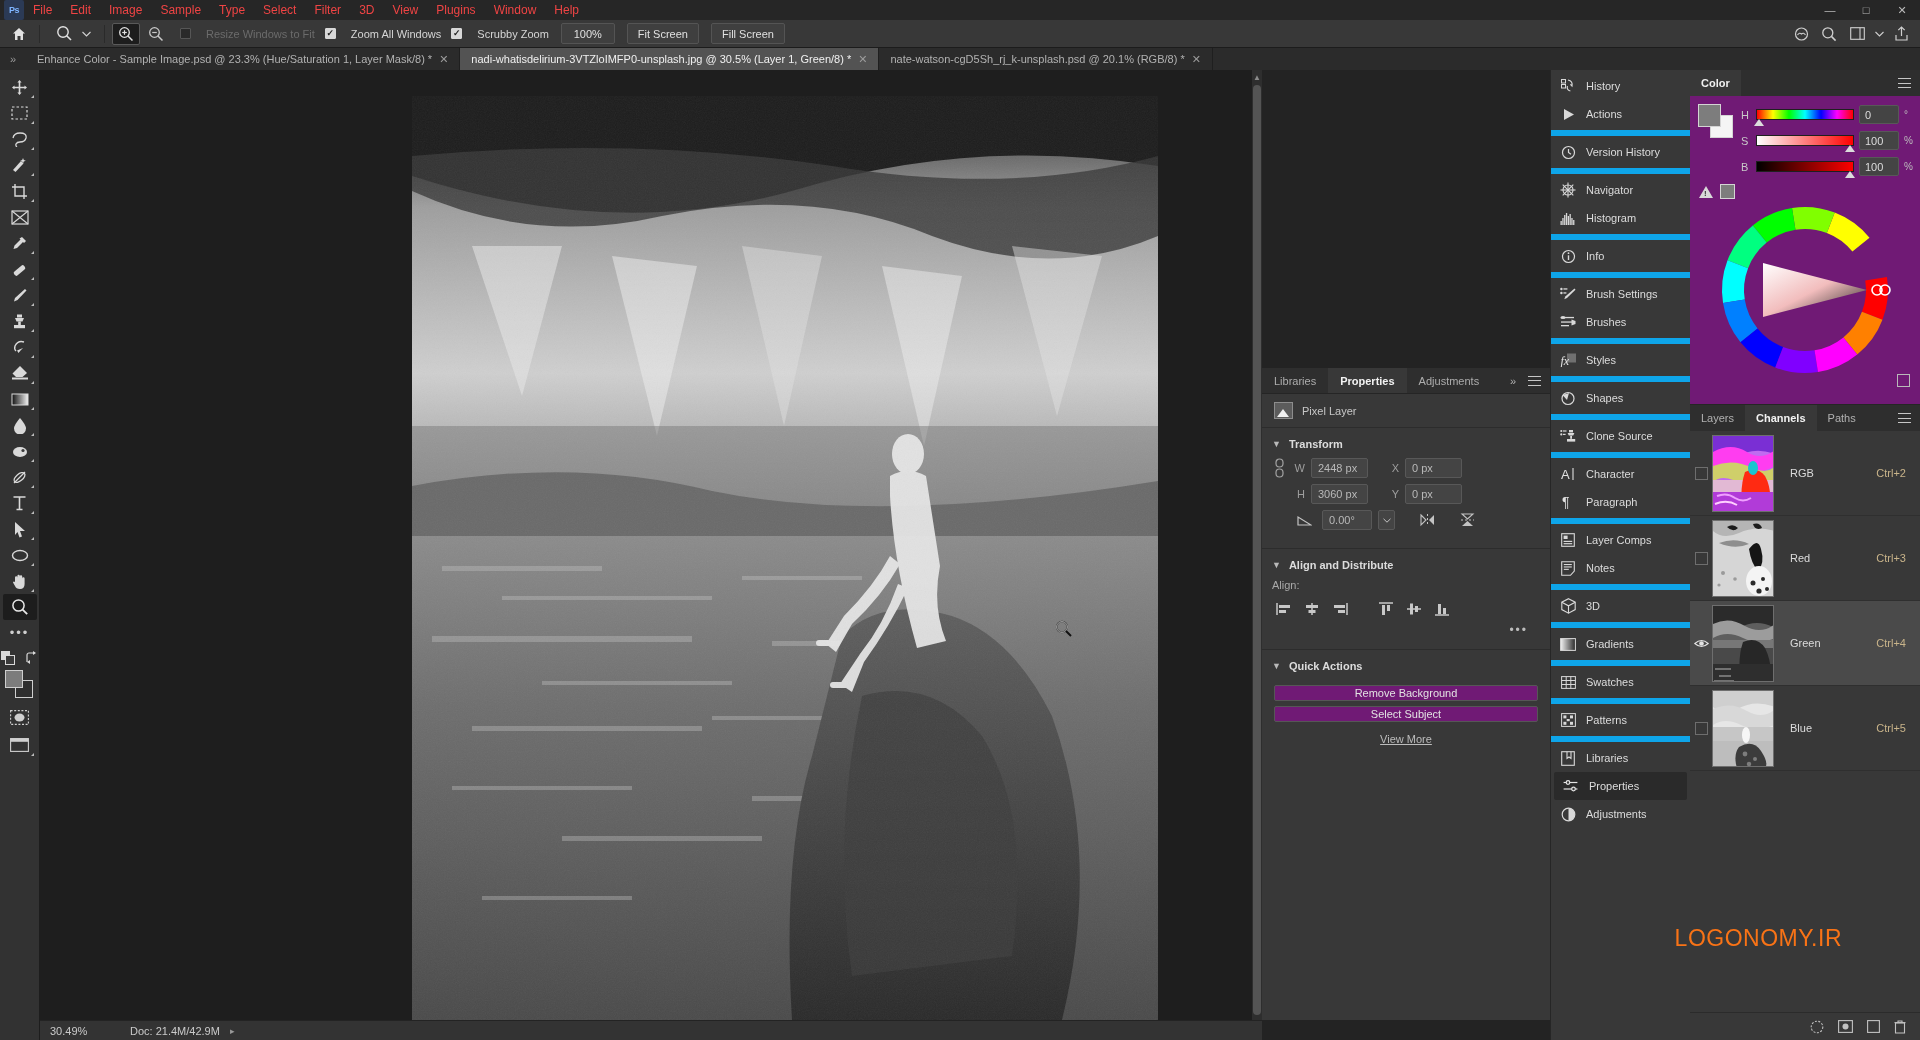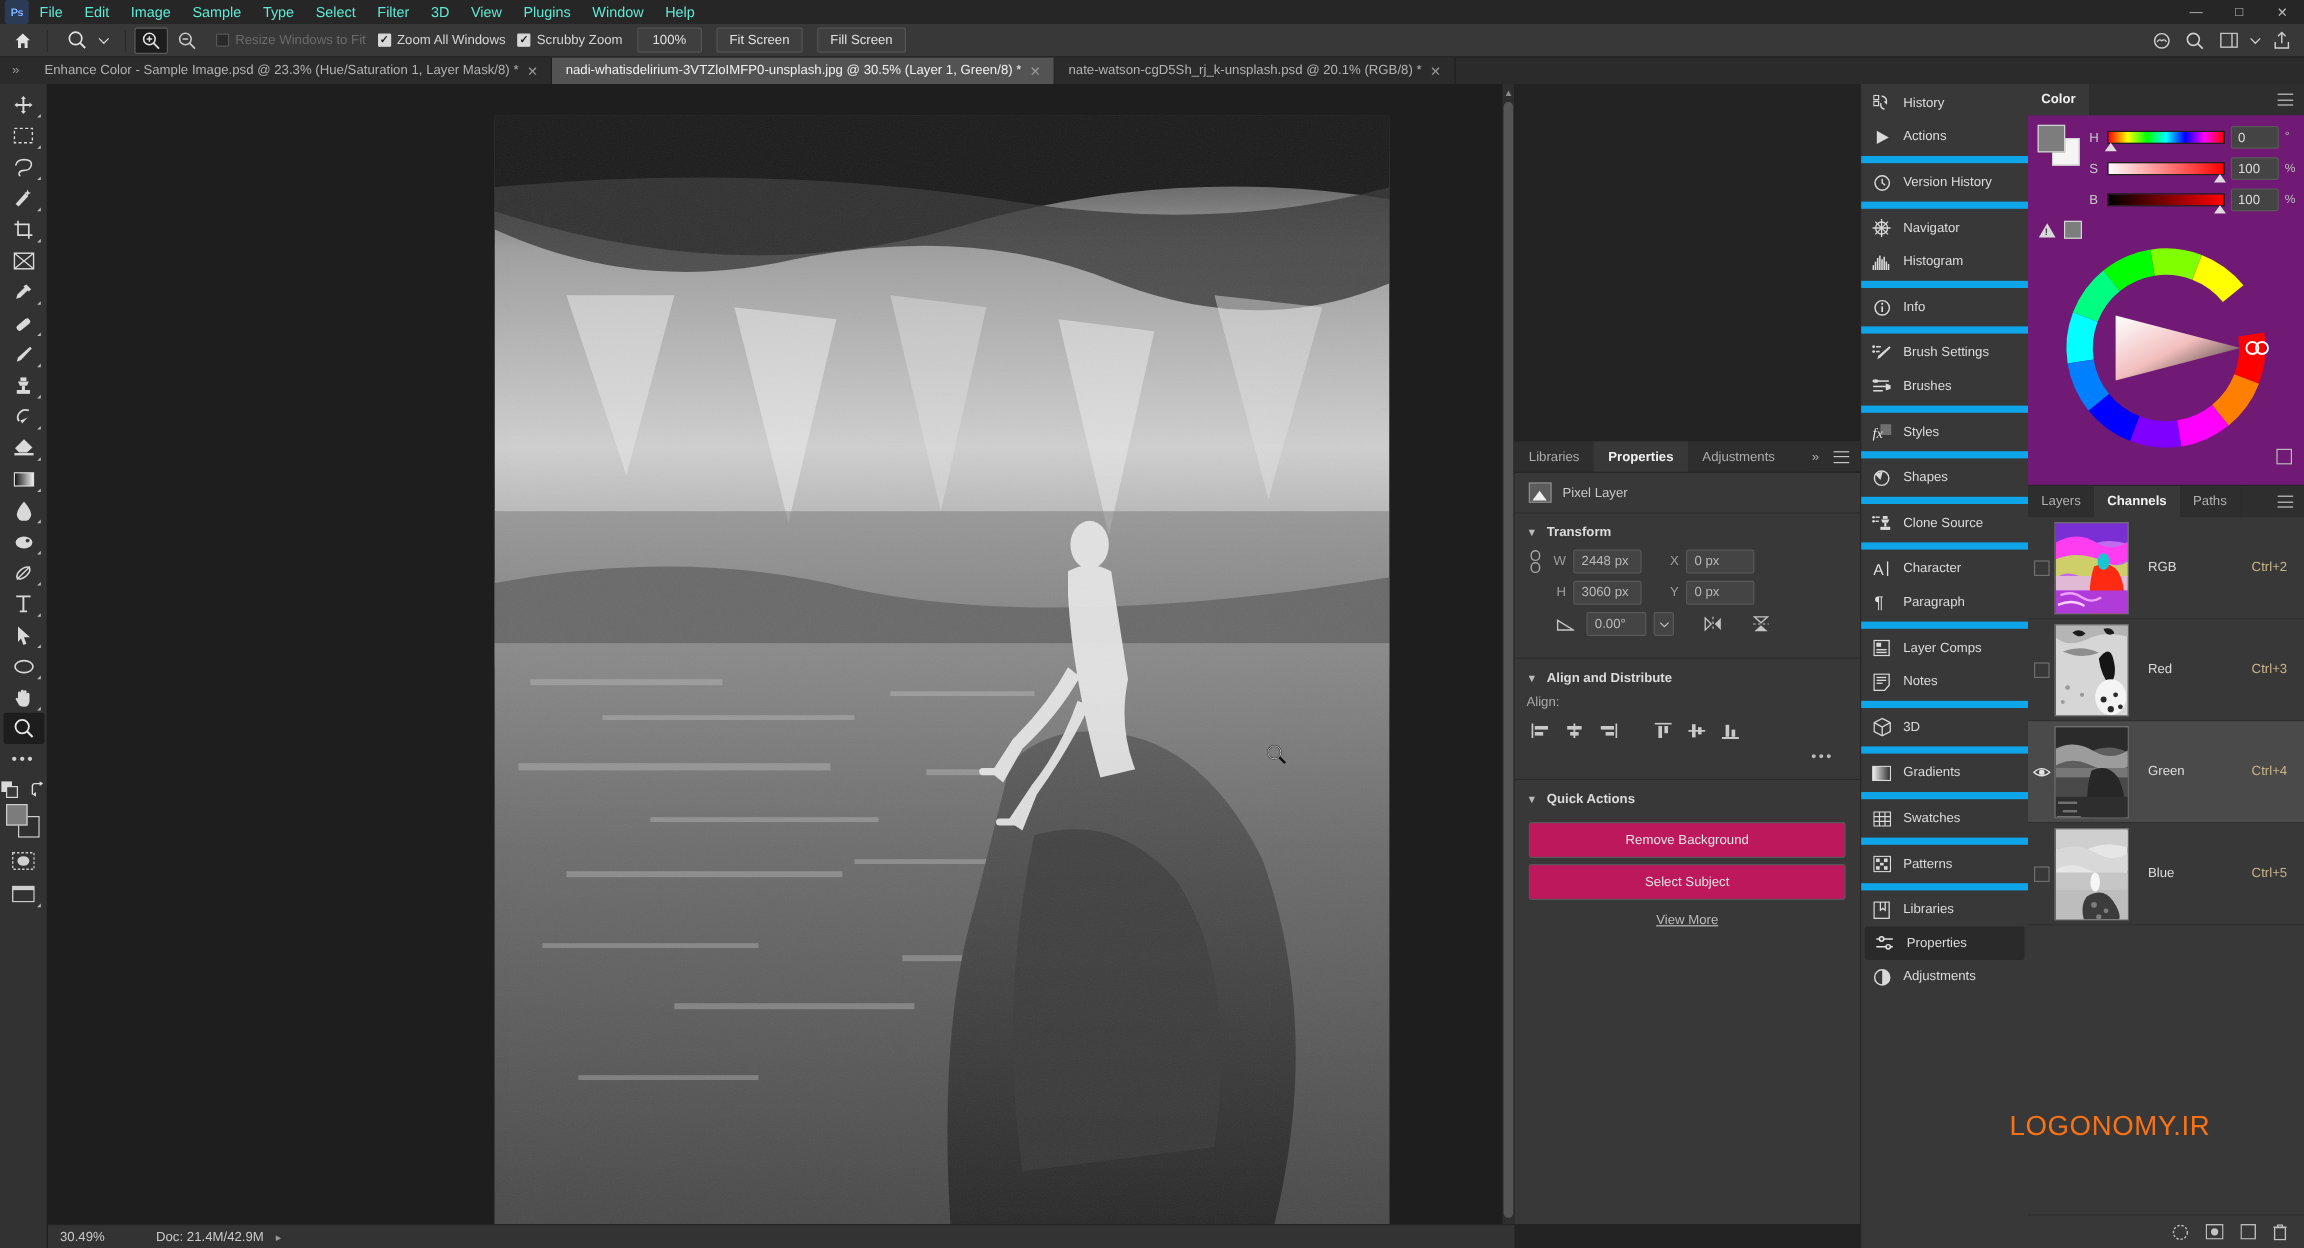--- a/index.html
+++ b/index.html
@@ -11,37 +11,37 @@
     -webkit-font-smoothing:antialiased;
   }
   .app{ position:relative; width:1920px; height:1040px; background:#232323; }
 
   
   .menubar{ position:absolute; left:0; top:0; width:1920px; height:20px;
             background:#262626; display:flex; align-items:center; }
   .ps-logo{ width:20px; height:20px; margin-left:4px; background:#2b3a55;
             border-radius:2px; display:flex; align-items:center; justify-content:center;
             color:#7fb5ff; font-size:9px; font-weight:bold; letter-spacing:-.5px;}
-  .menubar .mi{ font-size:12px; color:#5eead4; padding:2px 9px; cursor:default; }
+  .menubar .mi{ font-size:12px; color:#ef4444; padding:2px 9px; cursor:default; }
   .menubar .winbtns{ margin-left:auto; display:flex; }
   .menubar .winbtn{ width:36px; height:20px; display:flex; align-items:center;
                     justify-content:center; font-size:11px; color:#bbb; }
 
   
   .optionsbar{ position:absolute; left:0; top:20px; width:1920px; height:28px;
                background:#383838; border-bottom:1px solid #1c1c1c;
                display:flex; align-items:center; padding-left:6px; gap:2px; }
   .opt-icon{ width:26px; height:22px; display:flex; align-items:center; justify-content:center;
              color:#d2d2d2; }
   .opt-tool{ display:flex; align-items:center; gap:2px; padding:0 4px; }
   .opt-sep{ width:1px; height:18px; background:#2a2a2a; margin:0 5px; }
   .opt-btnbox{ width:28px;height:22px;display:flex;align-items:center;justify-content:center;
                border:1px solid transparent;}
   .opt-btnbox.active{ background:#1d1d1d; border:1px solid #5a5a5a; border-radius:2px;}
-  .chk{ display:flex; align-items:center; gap:5px; font-size:11px; color:#d5d5d5;
+  .chk{ display:flex; align-items:center; gap:15px; font-size:11px; color:#d5d5d5;
         margin-left:8px; }
   .chk .box{ width:11px;height:11px;border:1px solid #8a8a8a;background:#2a2a2a;
              border-radius:1px; display:flex;align-items:center;justify-content:center;}
   .chk.on .box{ background:#d8d8d8; border-color:#d8d8d8;}
   .chk.on .box:after{ content:"✓"; color:#1e1e1e; font-size:9px; line-height:9px; font-weight:bold;}
   .chk.dim{ color:#6b6b6b; }
   .chk.dim .box{ border-color:#565656; }
   .opt-button{ height:21px; min-width:54px; padding:0 10px; background:#3f3f3f;
                border:1px solid #545454; border-radius:2px; font-size:11px; color:#e0e0e0;
                display:flex; align-items:center; justify-content:center; margin-left:10px;}
@@ -119,21 +119,21 @@
   .flabel{ font-size:11px; color:#9e9e9e; width:13px; text-align:right;}
   .field{ width:57px; height:20px; background:#444444; border:1px solid #585858;
           border-radius:2px; font-size:11px; color:#b9b9b9; display:flex; align-items:center;
           padding-left:6px;}
   .linkchain{ width:14px; display:flex; align-items:center; justify-content:center; color:#a3a3a3;}
   .mini-btn{ width:24px;height:20px;display:flex;align-items:center;justify-content:center;color:#c3c3c3;}
   .align-row{ display:flex; align-items:center; gap:4px; padding:4px 10px 0;}
   .align-row .gap{ width:14px;}
   .sublabel{ font-size:11px; color:#a9a9a9; padding:0 10px 4px;}
   .dots{ text-align:right; padding:4px 22px 0; color:#bcbcbc; letter-spacing:2px; font-size:12px;}
-  .qbtn{ margin:5px 12px 0; height:30px; background:#be185d; border:1px solid #565656;
+  .qbtn{ margin:5px 12px 0; height:16px; background:#701a75; border:1px solid #565656;
          border-radius:2px; font-size:11px; color:#e2e2e2; display:flex; align-items:center;
          justify-content:center; }
   .viewmore{ text-align:center; font-size:11px; color:#bcbcbc; text-decoration:underline;
              padding-top:11px;}
 
   
   .icondock{ position:absolute; left:1550px; top:70px; width:140px; height:970px;
              background:#383838; border-left:1px solid #262626; }
   .dockgroup{ border-bottom:6px solid #0ea5e9; padding:2px 0;}
   .dockitem{ height:28px; display:flex; align-items:center; gap:9px; padding:0 8px;

